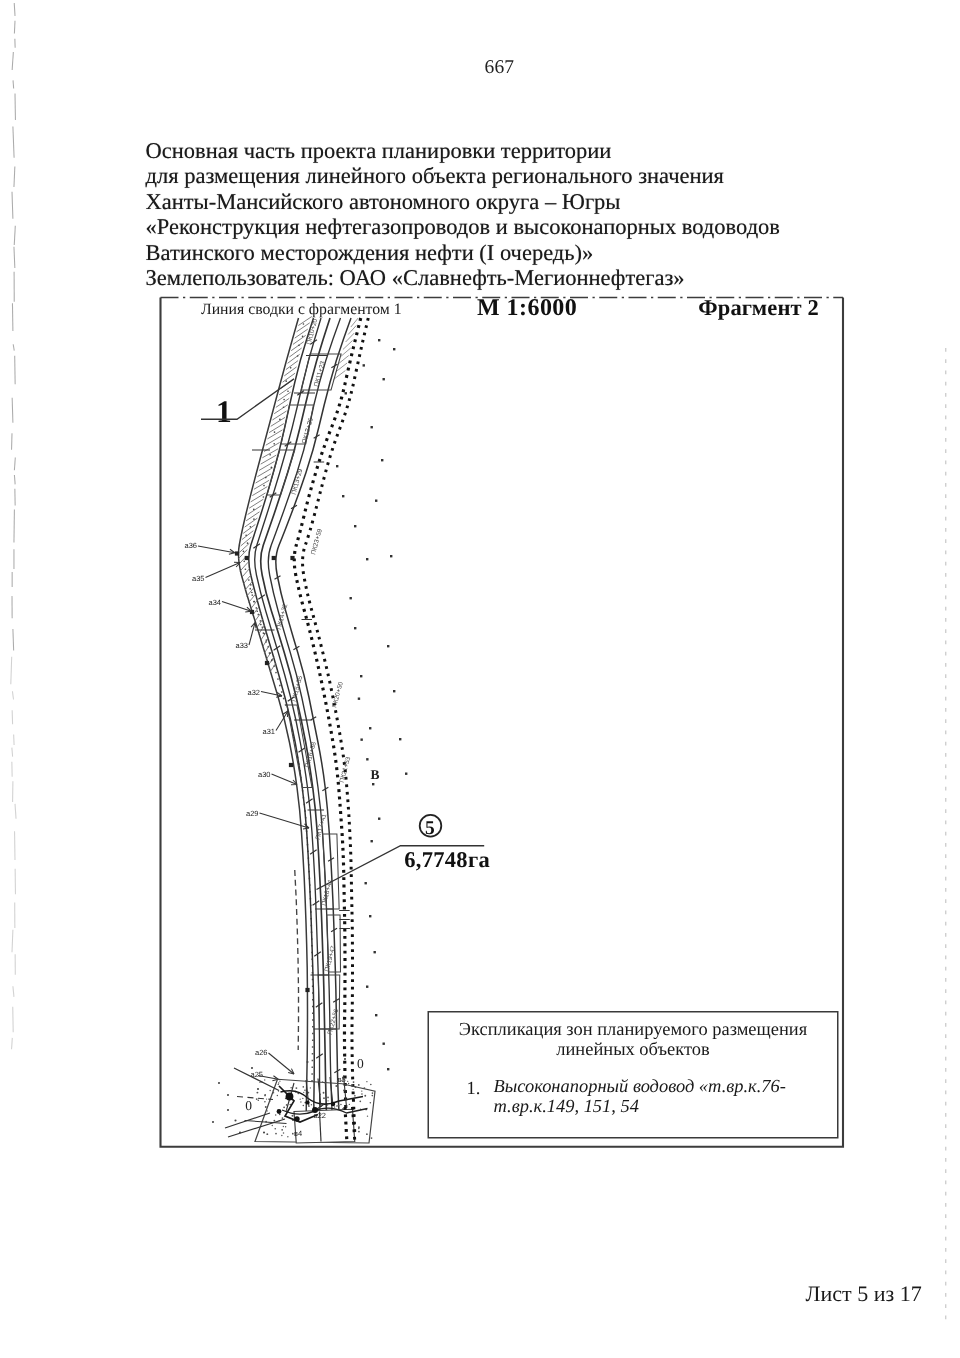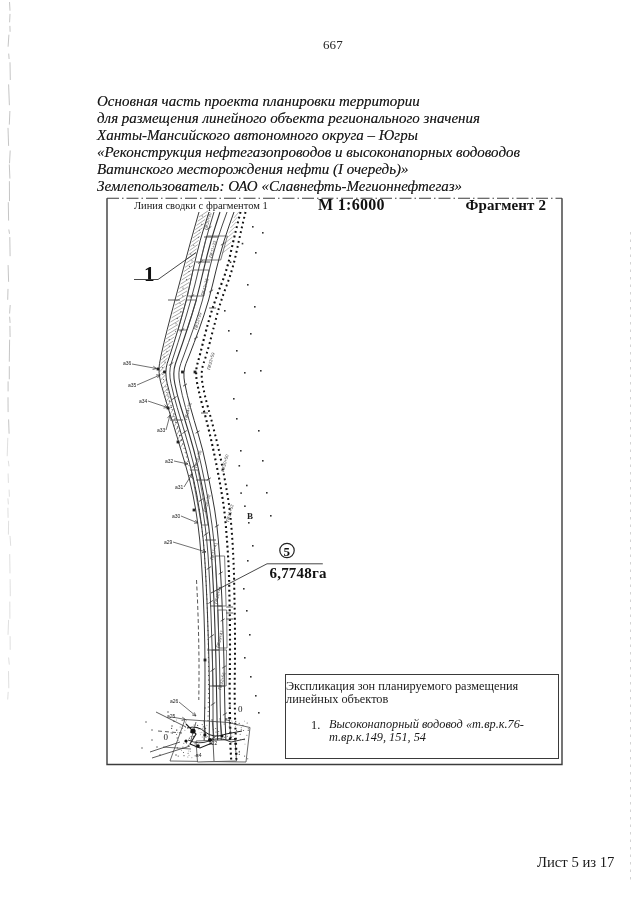--- a/index.html
+++ b/index.html
@@ -2,21 +2,21 @@
 <html><head>
 <meta charset="utf-8">
 <style>
   html,body { margin:0; padding:0; }
   body { width:640px; height:905px; position:relative; background:#ffffff;
          font-family:"Liberation Serif", serif; color:#1a1a1a; overflow:hidden; }
   .abs { position:absolute; }
 </style>
 </head>
 <body>
-<div class="abs" style="left:97px;top:92.5px;width:490px;font-size:15px;line-height:17px;text-shadow:0 0 0.5px rgba(0,0,0,0.55);font-style:italic;">
+<div class="abs" style="left:97px;top:92.5px;width:490px;font-size:15px;line-height:17px;text-shadow:0 0 0.5px rgba(0,0,0,0.55);">
 Основная часть проекта планировки территории<br>
 для размещения линейного объекта регионального значения<br>
 Ханты-Мансийского автономного округа – Югры<br>
 «Реконструкция нефтегазопроводов и высоконапорных водоводов<br>
 Ватинского месторождения нефти (I очередь)»<br>
 Землепользователь: ОАО «Славнефть-Мегионнефтегаз»
 </div>
 
 <svg width="640" height="905" viewBox="0 0 640 905" style="position:absolute;left:0;top:0" font-family="Liberation Serif, serif">
 <path d="M 107 198.3 L 107 764.5 L 562 764.5 L 562 198.3" fill="none" stroke="#3c3c3c" stroke-width="1.4"></path>
@@ -359,16 +359,16 @@
     <path d="M 9.8 601.6 L 9.9 618.7" stroke="#666" stroke-width="0.7" opacity="0.30" fill="none"></path>
     <path d="M 8.6 619.9 L 8.0 634.8" stroke="#666" stroke-width="0.7" opacity="0.30" fill="none"></path>
     <path d="M 10.1 636.2 L 10.2 649.8" stroke="#666" stroke-width="0.7" opacity="0.30" fill="none"></path>
     <path d="M 8.6 657.5 L 9.3 664.6" stroke="#666" stroke-width="0.7" opacity="0.30" fill="none"></path>
     <path d="M 8.5 671.1 L 8.8 688.2" stroke="#666" stroke-width="0.7" opacity="0.30" fill="none"></path>
     <path d="M 8.2 691.9 L 7.7 699.5" stroke="#666" stroke-width="0.7" opacity="0.30" fill="none"></path>
 <path d="M 630.5 232 L 630.5 880" stroke="#999" stroke-width="0.8" stroke-dasharray="2.5 5" opacity="0.55" fill="none"></path>
 </svg>
 
 <div class="abs" style="left:285px;top:674px;width:272px;height:83px;border:1.3px solid #3a3a3a;background:#fff;">
-  <div style="font-size:12.3px;margin-top:5px;line-height:13px;">Экспликация зон планируемого размещения<br>линейных объектов</div>
+  <div style="text-align:center;font-size:12.3px;margin-top:5px;line-height:13px;">Экспликация зон планируемого размещения<br>линейных объектов</div>
   <div style="position:absolute;left:25px;top:43px;font-size:12.3px;">1.</div>
   <div style="position:absolute;left:43px;top:43px;font-size:12.3px;line-height:13.2px;font-style:italic;">Высоконапорный водовод «т.вр.к.76-<br>т.вр.к.149, 151, 54</div>
 </div>
 
 </body></html>

